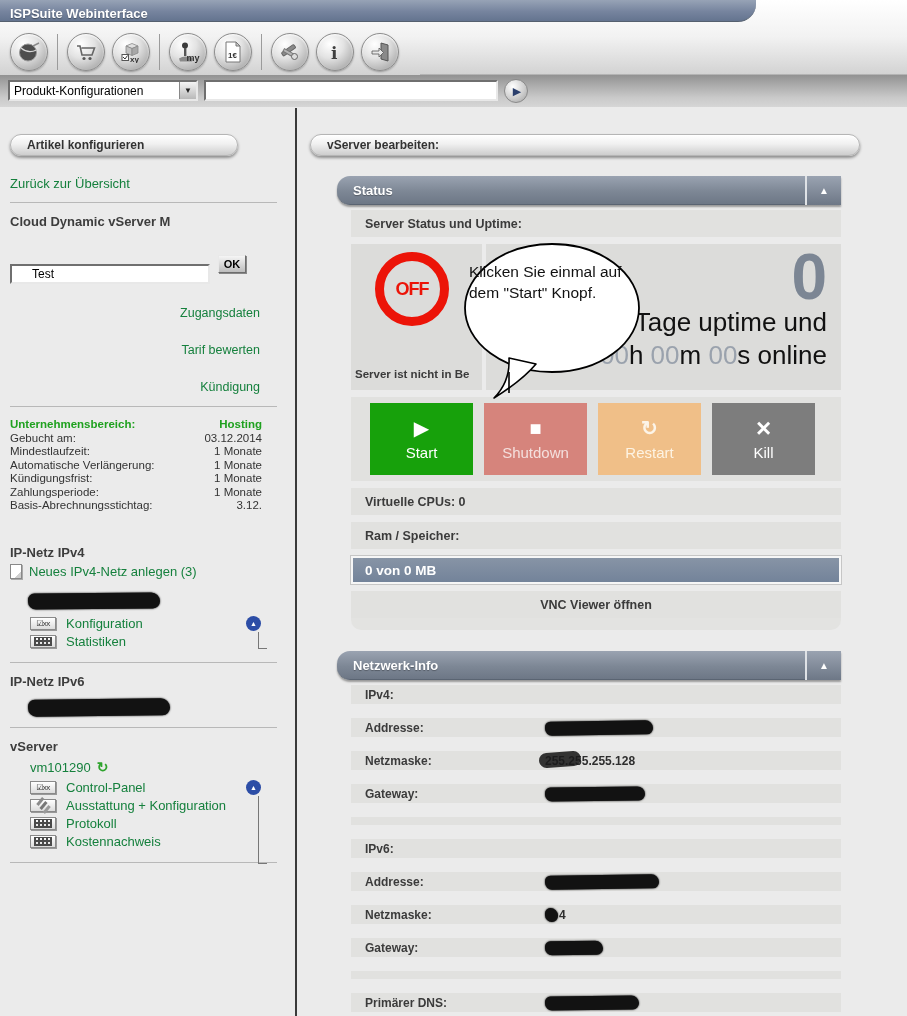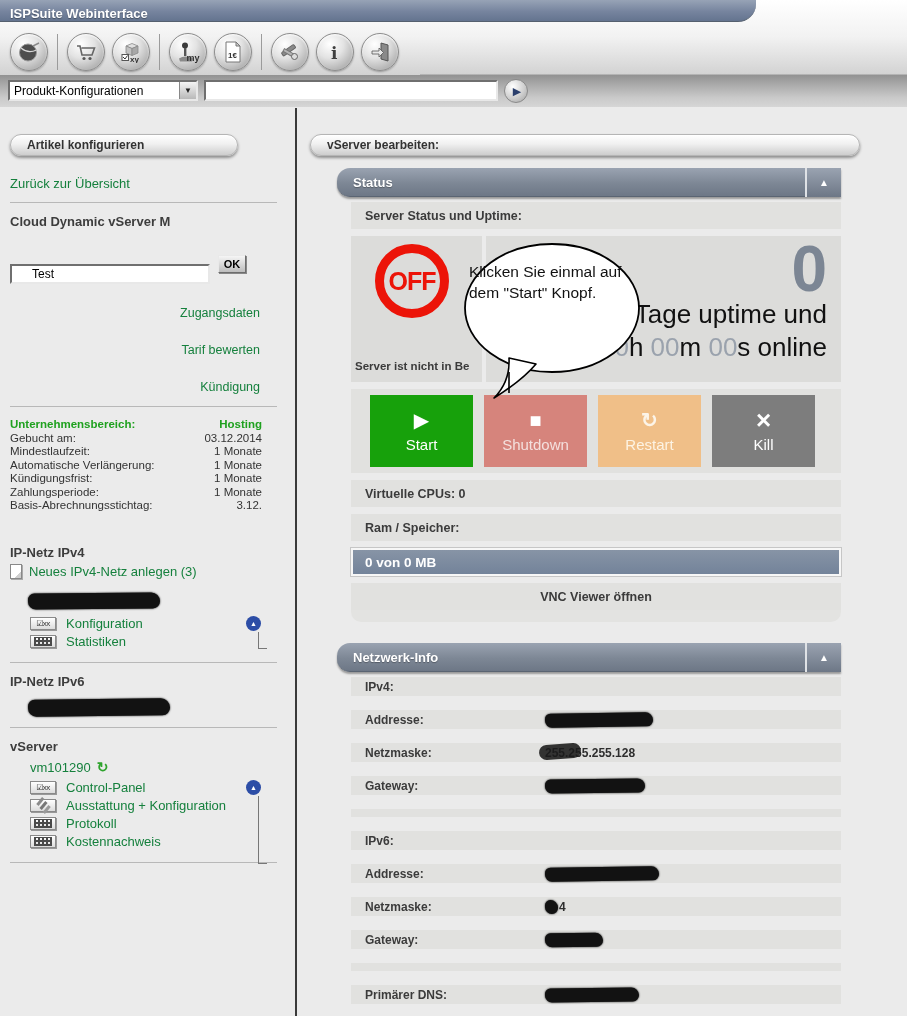--- a/index.html
+++ b/index.html
@@ -118,21 +118,21 @@
   .up-circle {
     position:absolute; width:15px; height:15px; border-radius:50%; background:#2c4da6;
     color:#fff; font-size:7px; display:flex; align-items:center; justify-content:center; cursor:pointer;
   }
   .elbow { position:absolute; border-left:1px solid #777; border-bottom:1px solid #777; width:9px; }
   .vm-row { display:flex; align-items:center; gap:6px; margin:6px 0 4px 20px; font-size:13px; }
   .refresh { color:#2ea32c; font-weight:bold; font-size:14px; line-height:1; }
 
   
   .panel { margin-left:40px; width:504px; }
-  .status-panel { margin-top:12px; }
+  .status-panel { margin-top:20px; }
   .network-panel { margin-top:21px; }
   .panel-header {
     height:29px; background:linear-gradient(#9aa3b1 0%, #7d8795 55%, #6d7786 100%);
     border-radius:13px 0 0 13px; position:relative; display:flex; align-items:center;
     box-shadow:0 2px 2px rgba(0,0,0,.35); border-bottom:1px solid #5a6472;
   }
   .panel-title { color:#fff; font-weight:bold; font-size:13px; padding-left:16px; text-shadow:0 1px 1px rgba(0,0,0,.3); }
   .collapse {
     position:absolute; right:0; top:0; width:36px; height:29px;
     border-left:2px solid #dfe2e6; display:flex; align-items:center; justify-content:center;
@@ -145,21 +145,21 @@
   }
   .s-row.center { justify-content:center; }
   .panel-cap { height:12px; background:#e3e3e1; border-radius:0 0 10px 10px; margin-left:14px; }
 
   .status-grid { display:flex; gap:4px; }
   .cell-left { background:#dcdcda; width:131px; height:146px; position:relative; flex:0 0 auto; }
   .cell-right { background:#dcdcda; flex:1; height:146px; text-align:right; padding:2px 14px; }
   .off-ring {
     position:absolute; left:24px; top:8px; width:74px; height:74px; border:9px solid #ec1408;
     border-radius:50%; display:flex; align-items:center; justify-content:center;
-    color:#ec1408; font-weight:bold; font-size:25px; letter-spacing:-1px;
+    color:#ec1408; font-weight:bold; font-size:18px; letter-spacing:-1px;
   }
   .off-caption { position:absolute; left:4px; bottom:10px; font-size:11.5px; font-weight:bold; color:#3b3b3b; white-space:nowrap; }
   .big-zero { font-size:64px; font-weight:bold; color:#7c8694; line-height:58px; margin-top:2px; }
   .uptime-line { font-size:26px; color:#111; line-height:33px; }
   .uptime-line .dim { color:#9aa2ad; }
 
   .btn-row { background:#e1e1df; padding:6px 0 6px 19px; display:flex; gap:11px; }
   .pwr { width:103px; height:72px; border:none; display:flex; flex-direction:column; align-items:center; justify-content:center; gap:6px; color:#fff; cursor:pointer; font-family:"Liberation Sans", sans-serif; }
   .pwr .pwr-icon { font-size:20px; line-height:20px; }
   .pwr .pwr-label { font-size:15px; }

